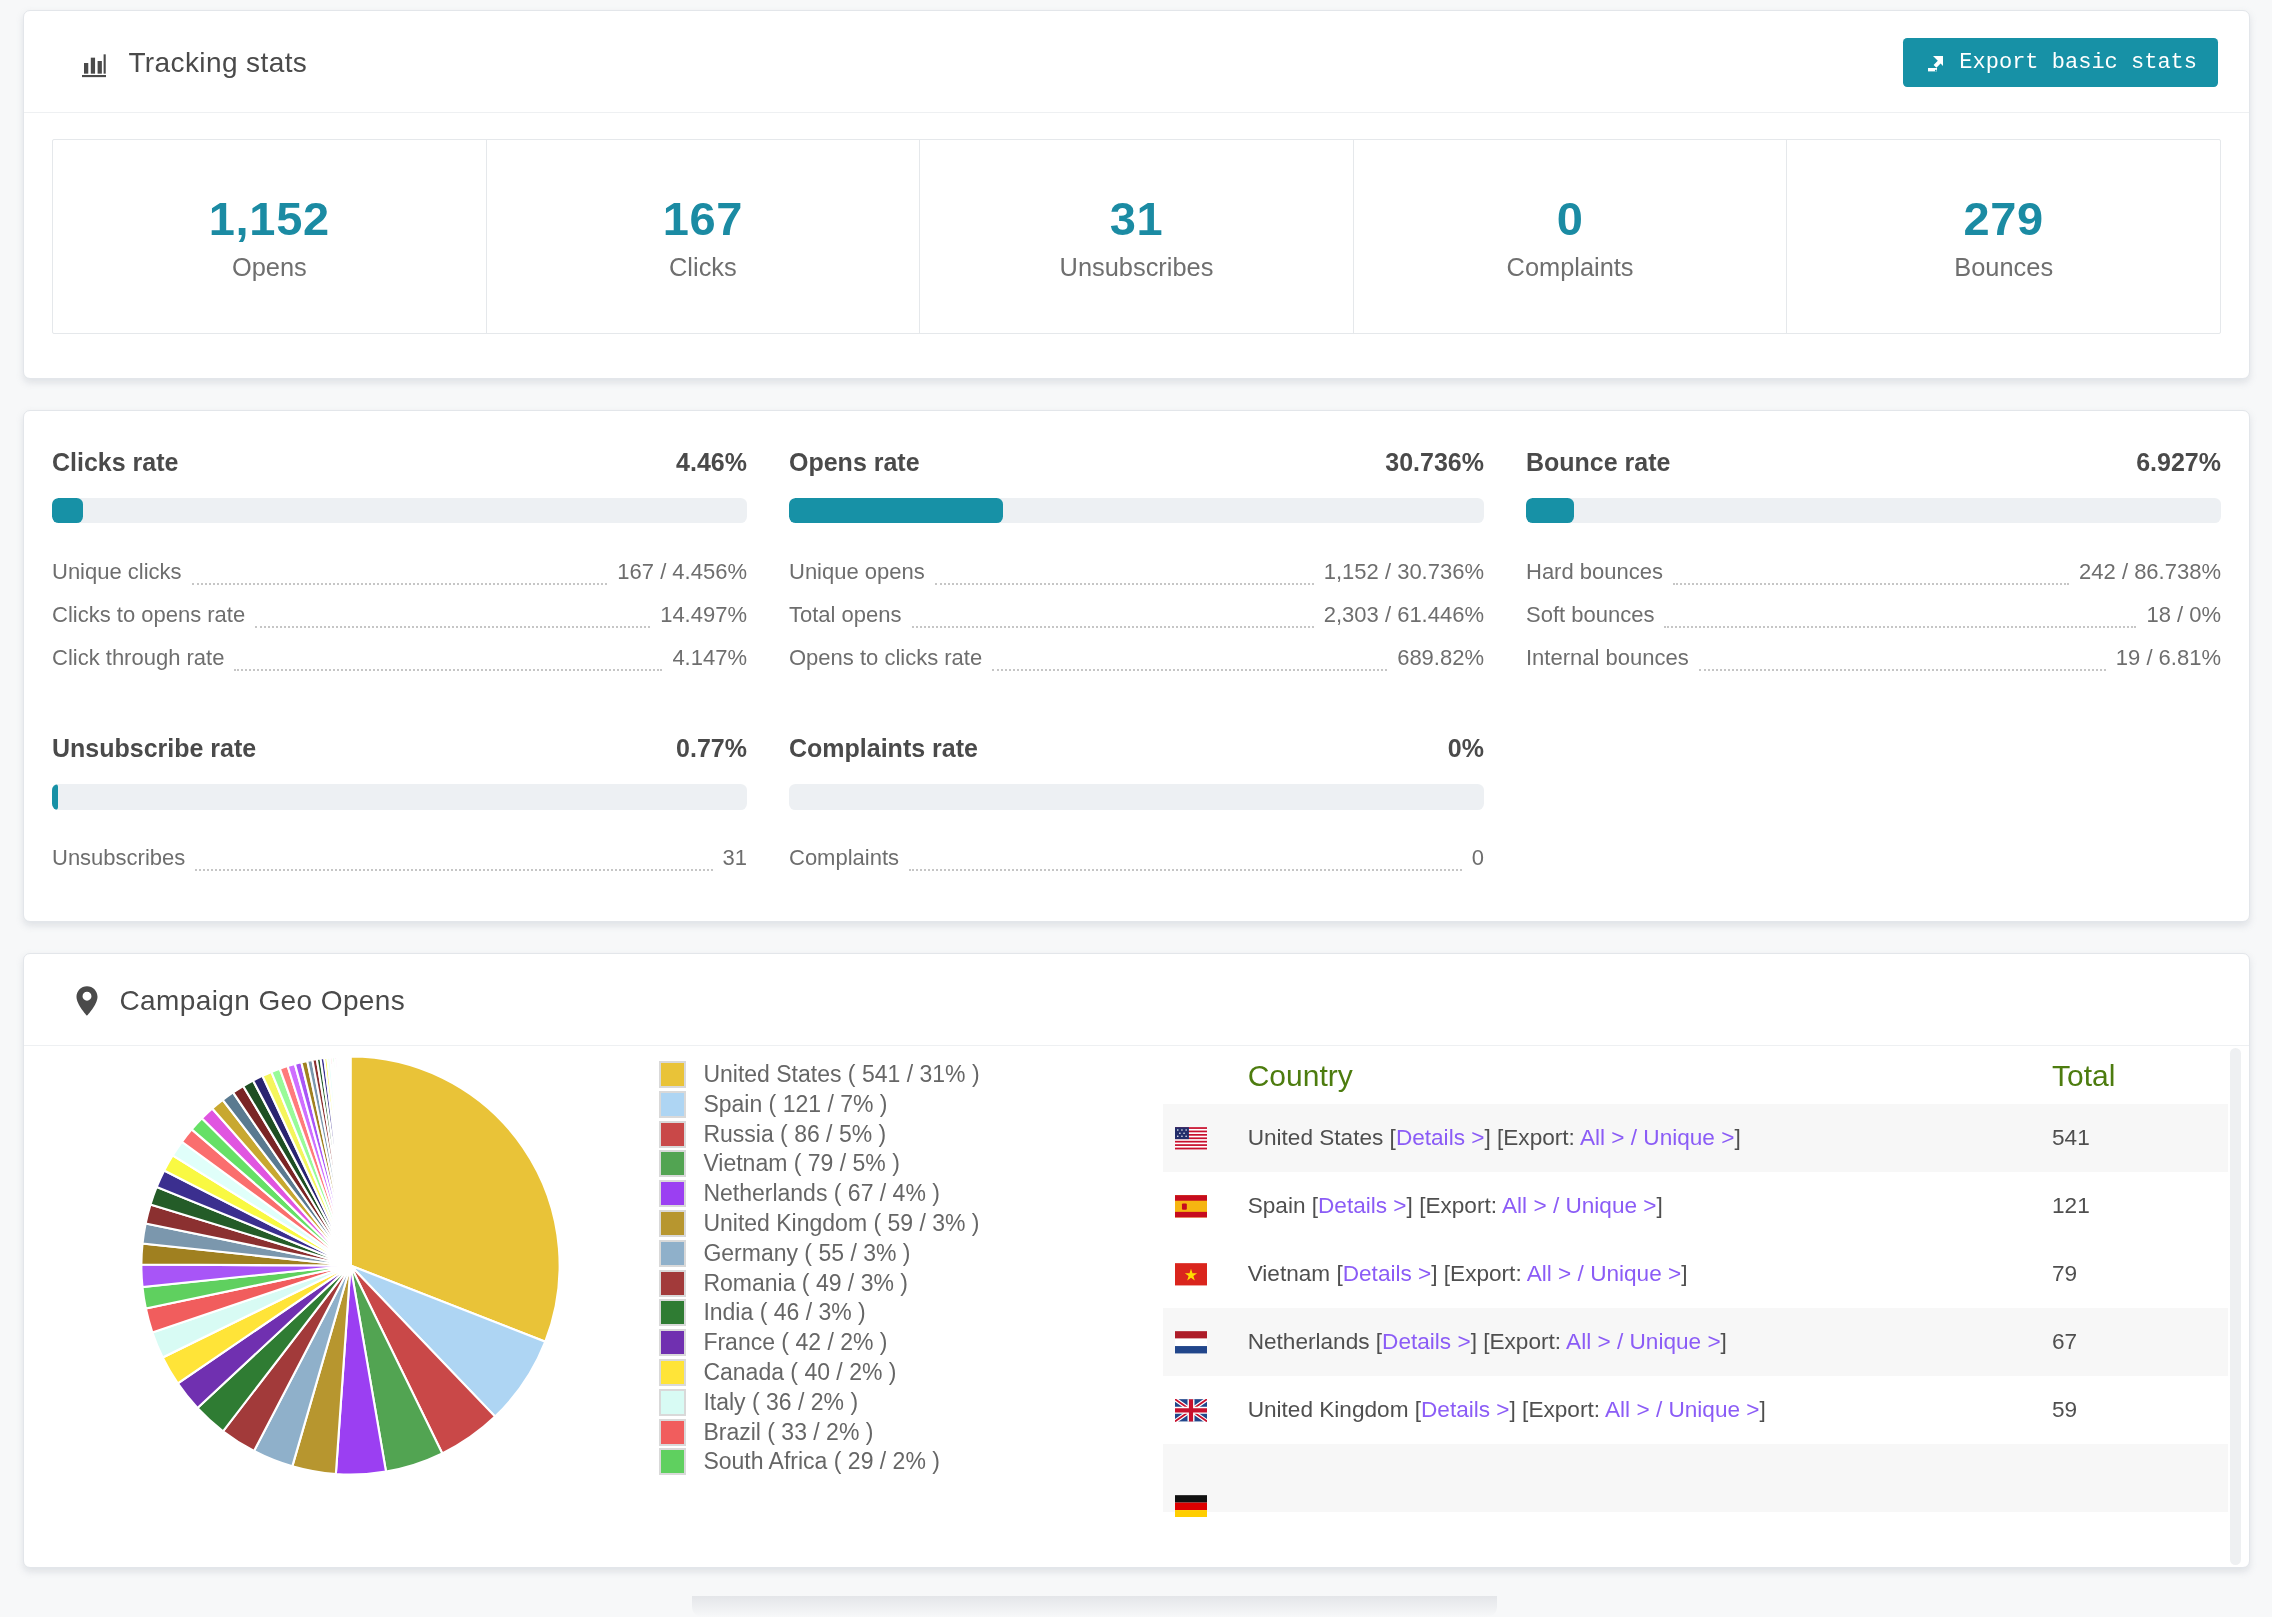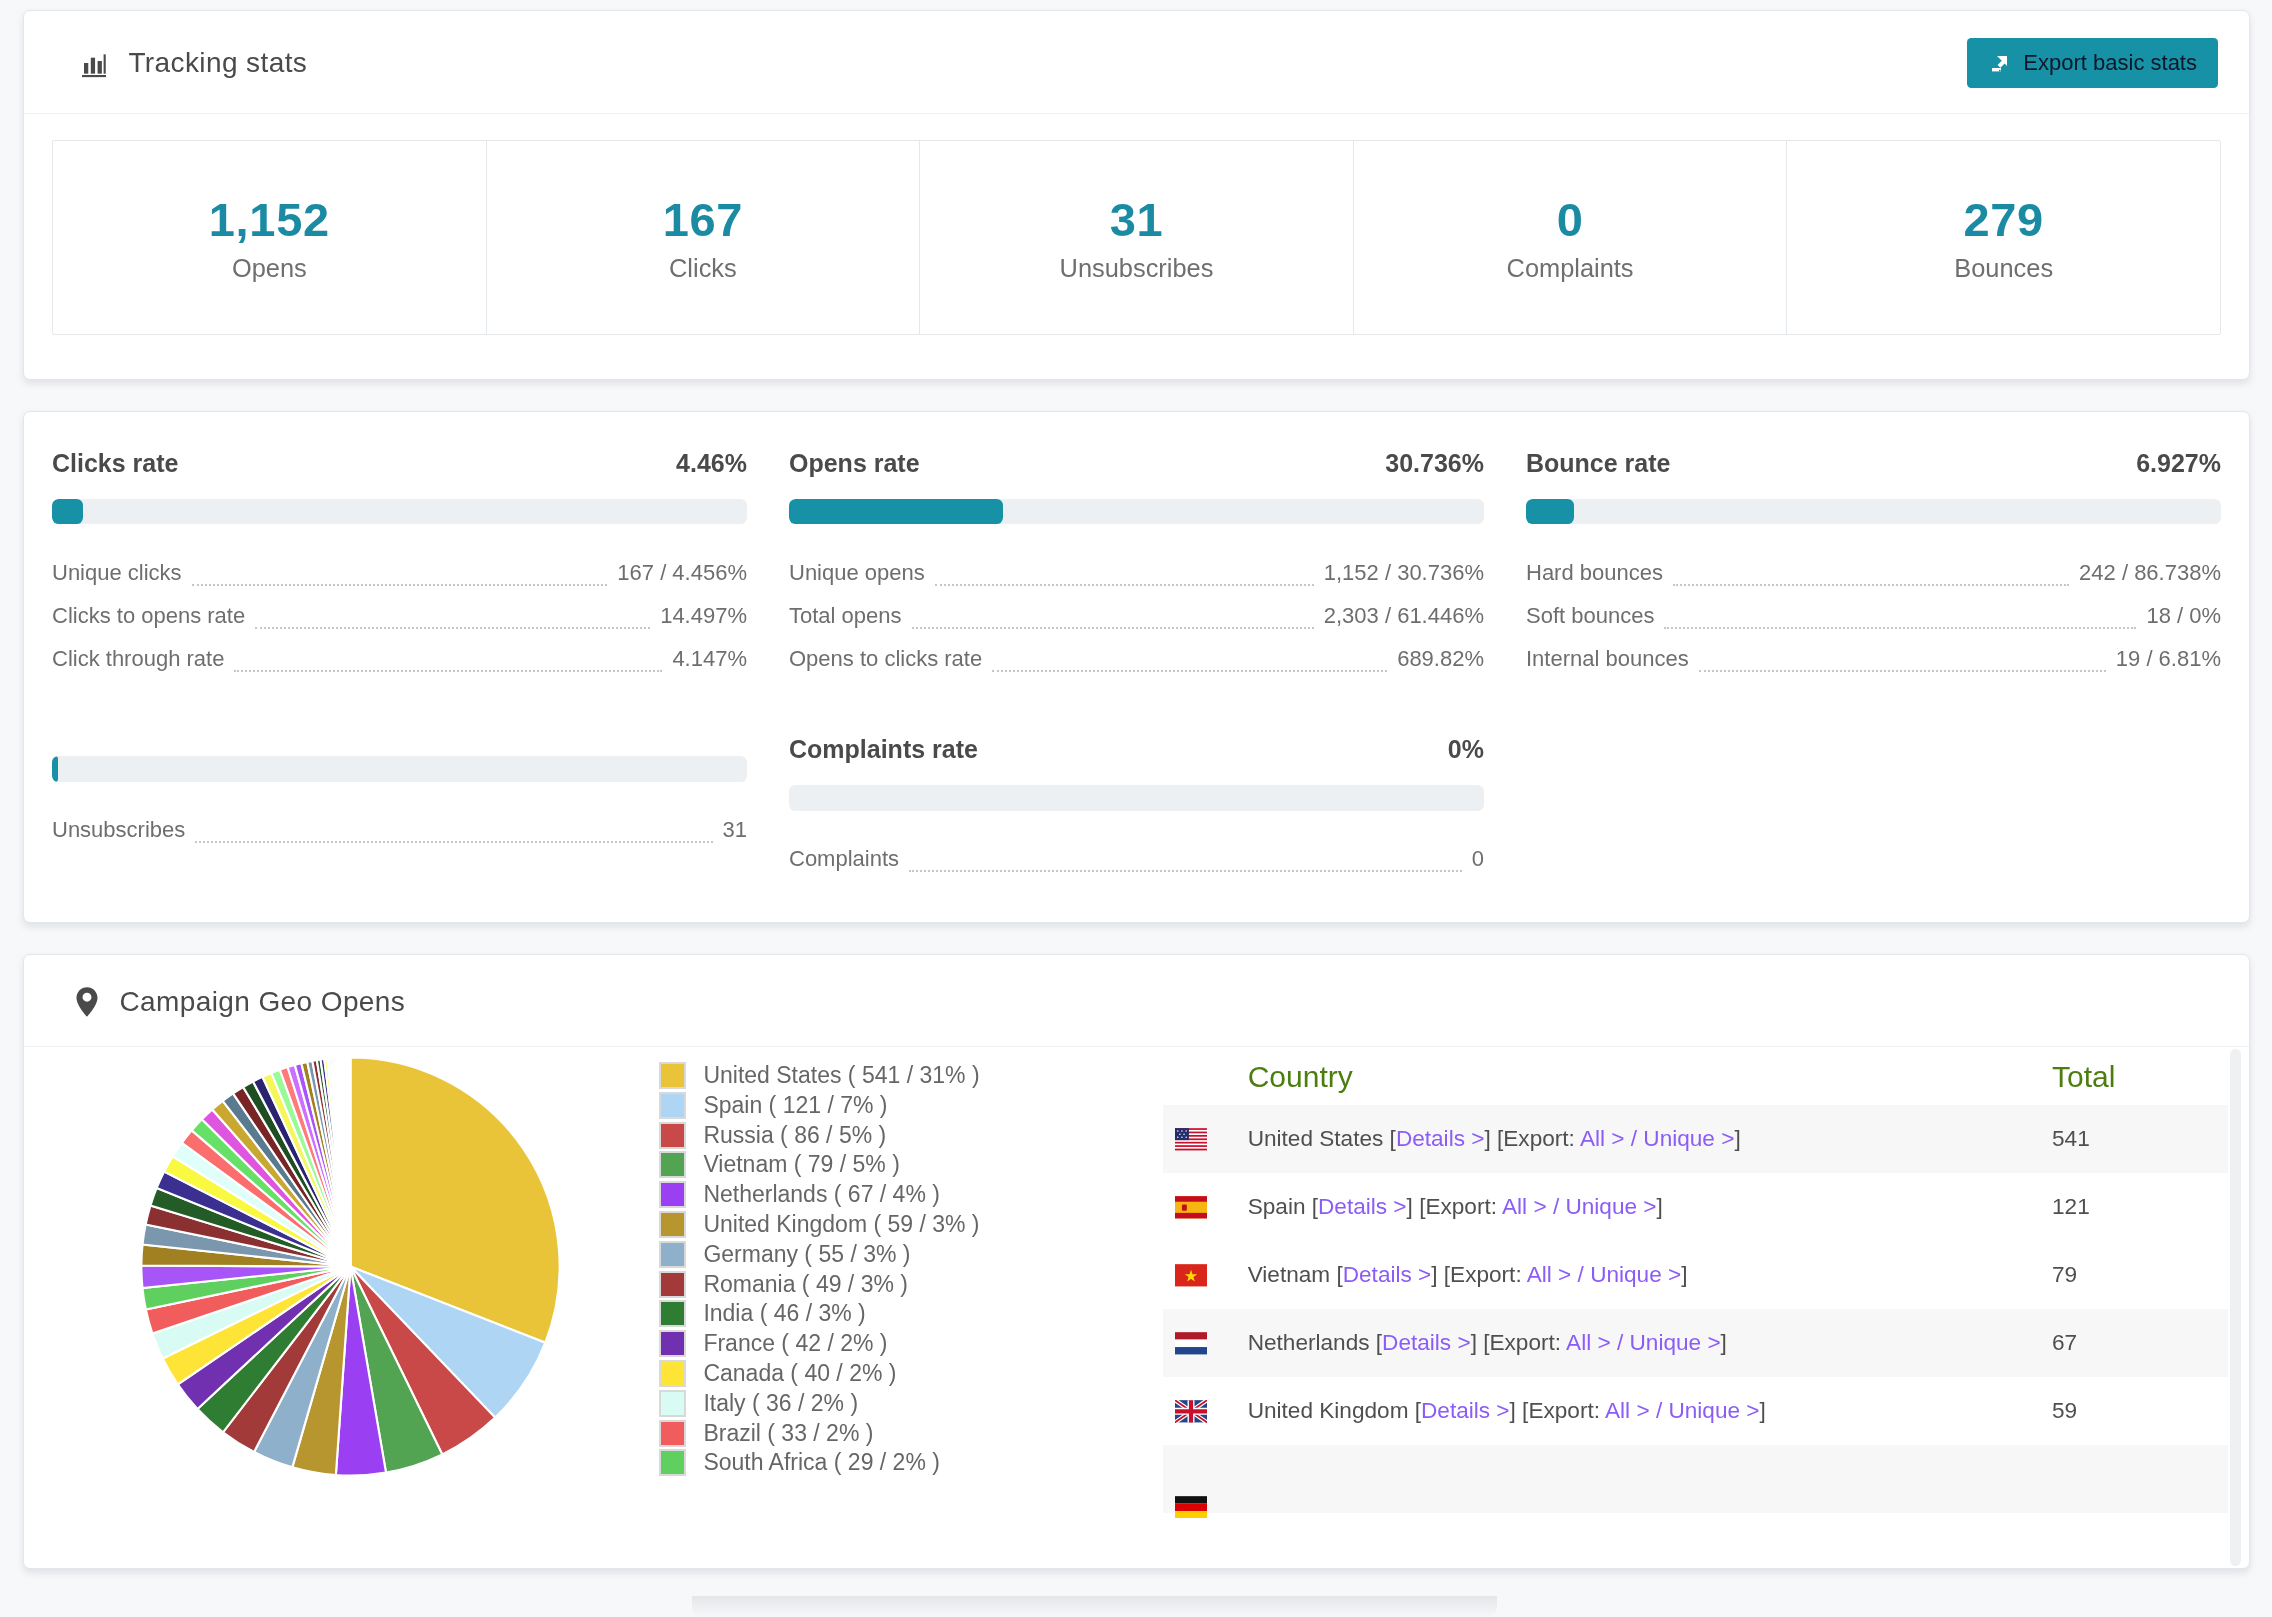--- a/index.html
+++ b/index.html
@@ -5,22 +5,22 @@
   * { box-sizing: border-box; margin: 0; padding: 0; }
   html,body { width:2273px; height:1618px; overflow:hidden; background:#f7f8f9;
               font-family:"Liberation Sans", sans-serif; color:#4f4f4f; }
   .card { margin:0 23px; background:#fff; border:1.4px solid #e3e6ea; border-radius:7px;
           box-shadow:0 3.5px 7px rgba(140,150,165,.22); }
   
   #card-tracking { margin-top:10px; }
   .card-header { display:flex; align-items:center; justify-content:space-between;
                  padding:27px 31px 25.4px 54px; border-bottom:1.4px solid #eef0f2; }
   .card-title { display:flex; align-items:flex-start; gap:18.4px; font-size:28px; color:#4a4a4a; letter-spacing:0.4px; }
-  .btn-export { display:flex; align-items:center; gap:11.3px; background:#1791a6; color:#0f172a;
-                font-size:22px; padding:12px 21px; border:none; border-radius:4.2px; cursor:pointer; }
+  .btn-export { display:flex; align-items:center; gap:11.3px; background:#1791a6; color:#ffffff;
+                font-size:22px; padding:12px 21px; border:none; border-radius:4.2px; cursor:pointer;font-family:Liberation Mono, monospace; }
   .stats-wrap { margin:25.4px 28px 44px; border:1.4px solid #e5e8eb; border-radius:2px;
                 display:flex; height:195px; overflow:hidden; }
   .stat-cell { flex:1; display:flex; flex-direction:column; align-items:center; justify-content:center;
                border-right:1.4px solid #e5e8eb; }
   .stat-cell:last-child { border-right:none; }
   .stat-value { font-size:47px; font-weight:bold; color:#1b8ba3; letter-spacing:0.7px; }
   .stat-label { font-size:25.4px; color:#6f6f6f; margin-top:7px; }
   
   #card-rates { margin-top:31px; padding:37px 28px 41px; }
   #rates-grid { display:grid; grid-template-columns:repeat(3,1fr); column-gap:42px; row-gap:55px; }
@@ -181,20 +181,24 @@
             <span>18 / 0%</span>
           </div>
           <div class="rate-row">
             <span>Internal bounces</span>
             <span class="leader"></span>
             <span>19 / 6.81%</span>
           </div>
         </div>
       </div>
       <div class="rate-block">
+        <div class="rate-head">
+          <span>Unsubscribe rate</span>
+          <span>0.77%</span>
+        </div>
         <div class="rate-bar">
           <div class="rate-fill" style="width: 6.4px;"></div>
         </div>
         <div class="rate-rows">
           <div class="rate-row">
             <span>Unsubscribes</span>
             <span class="leader"></span>
             <span>31</span>
           </div>
         </div>

